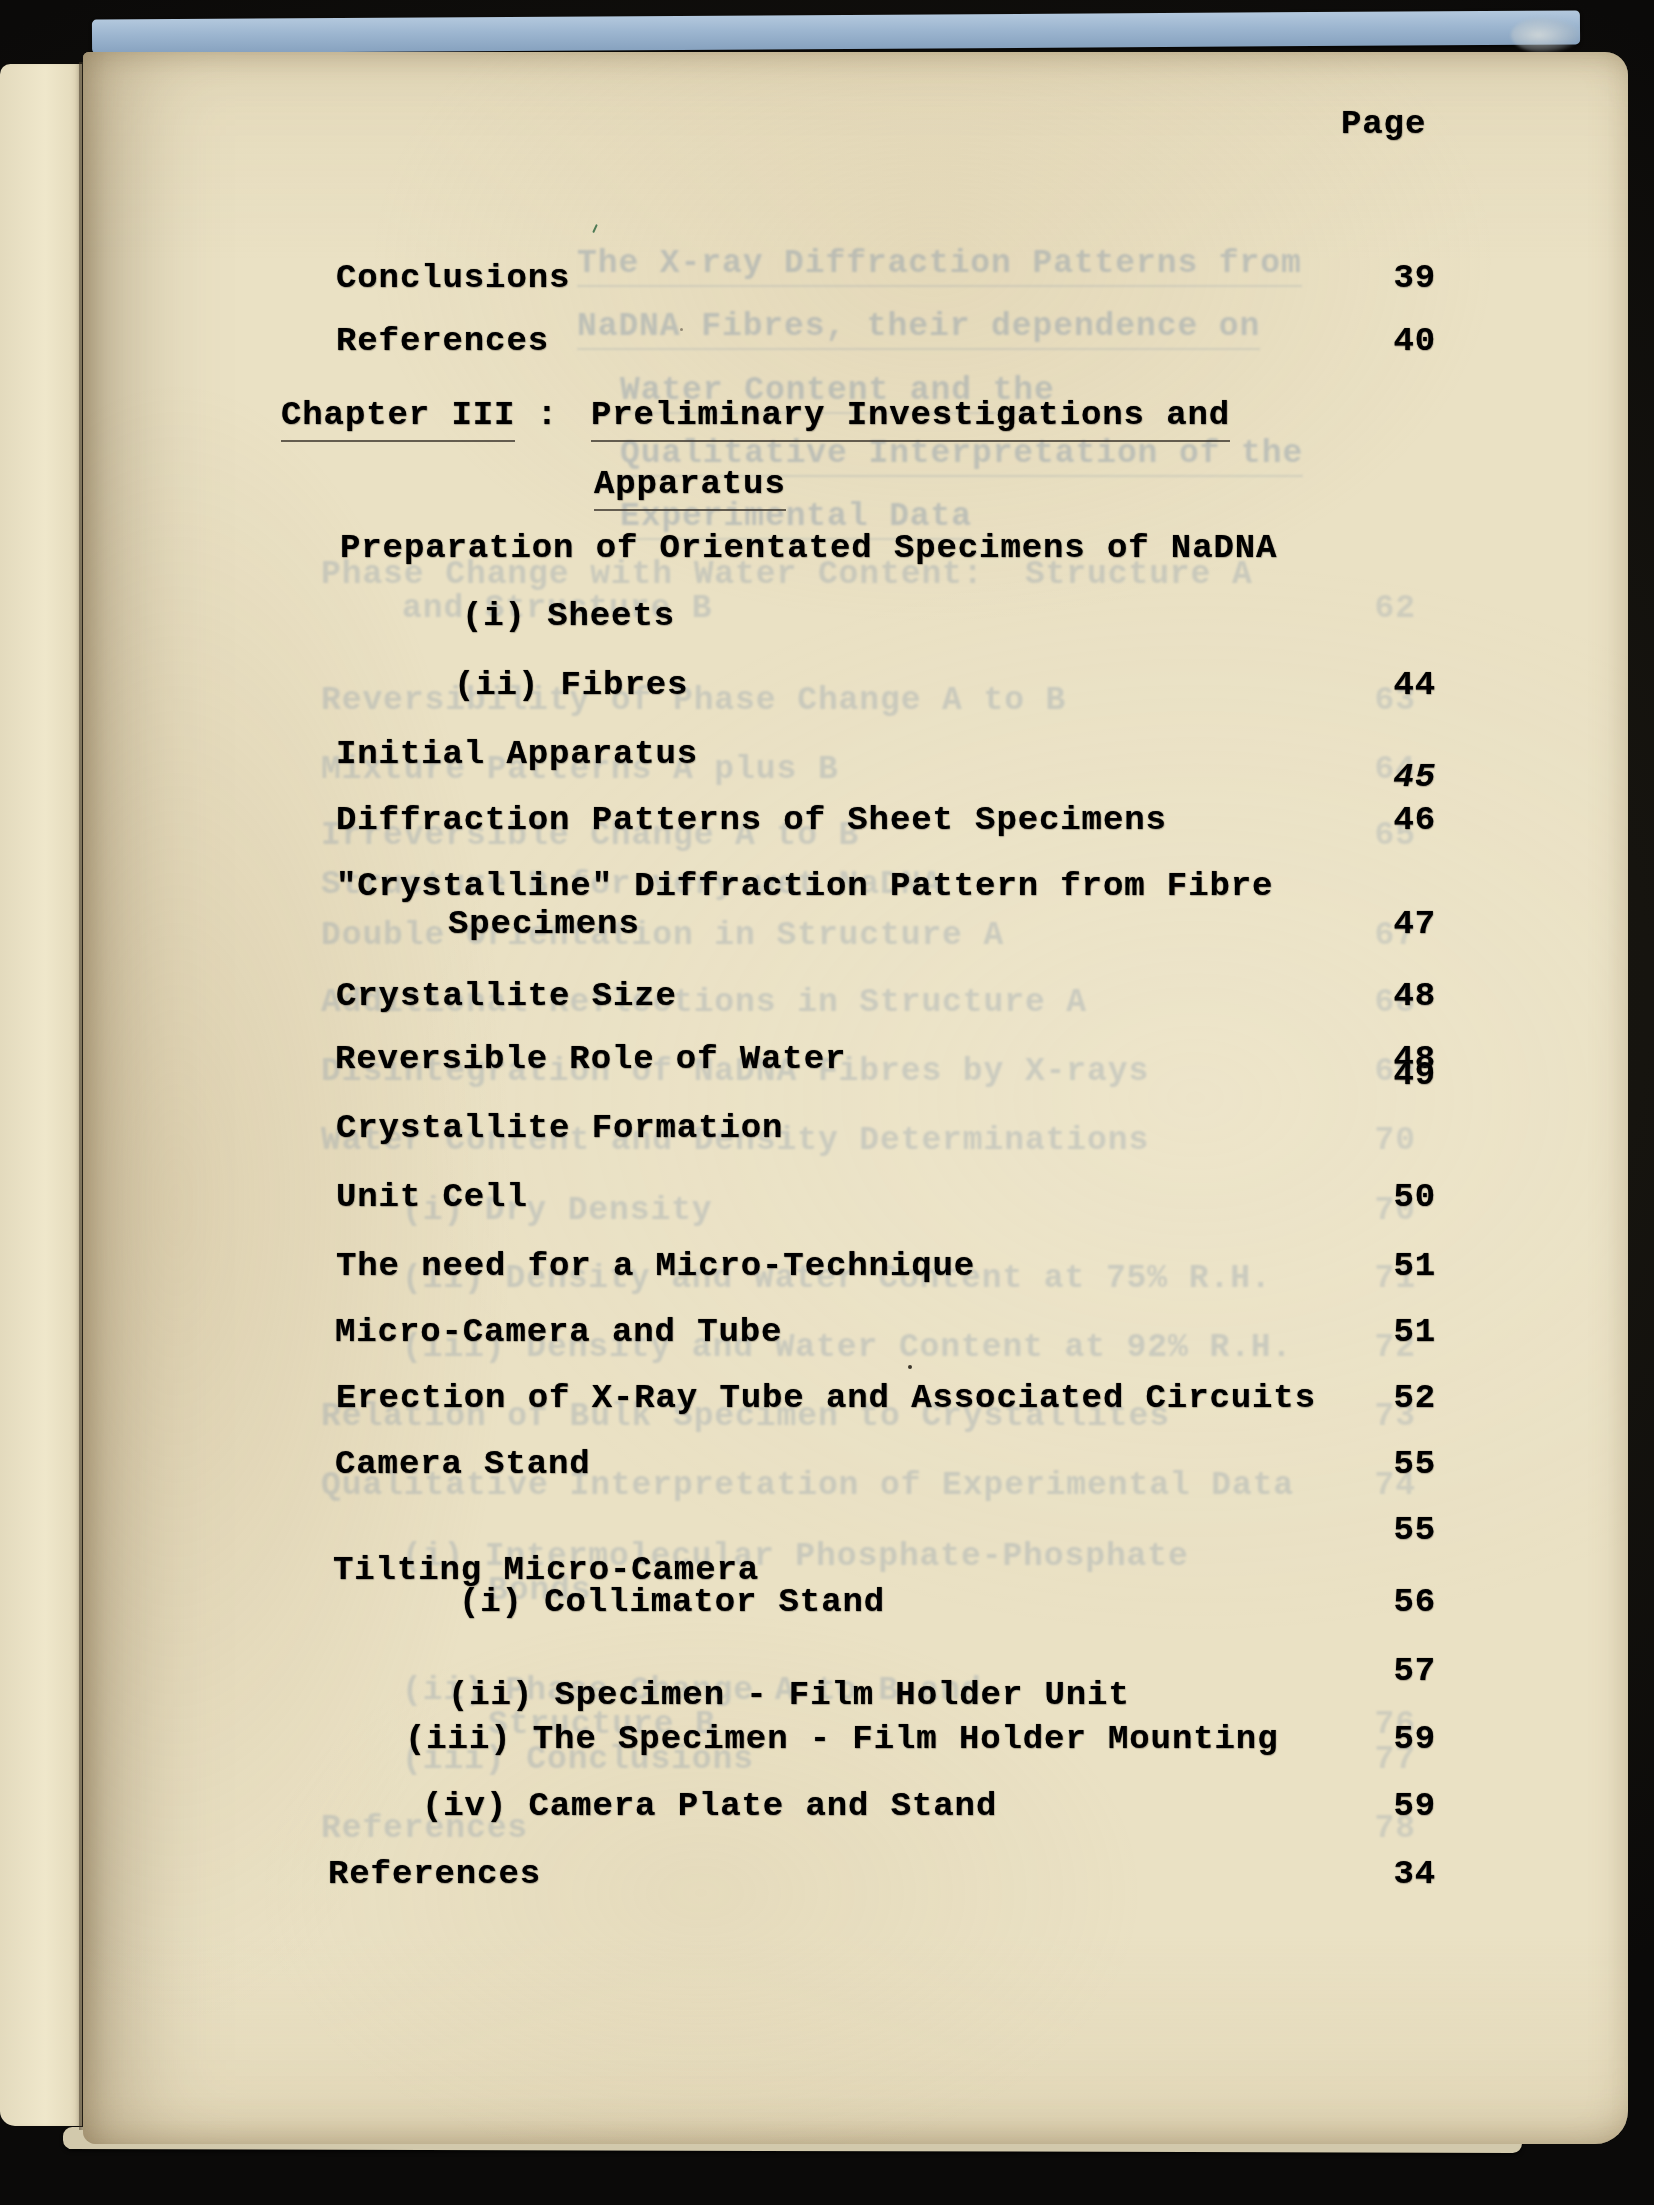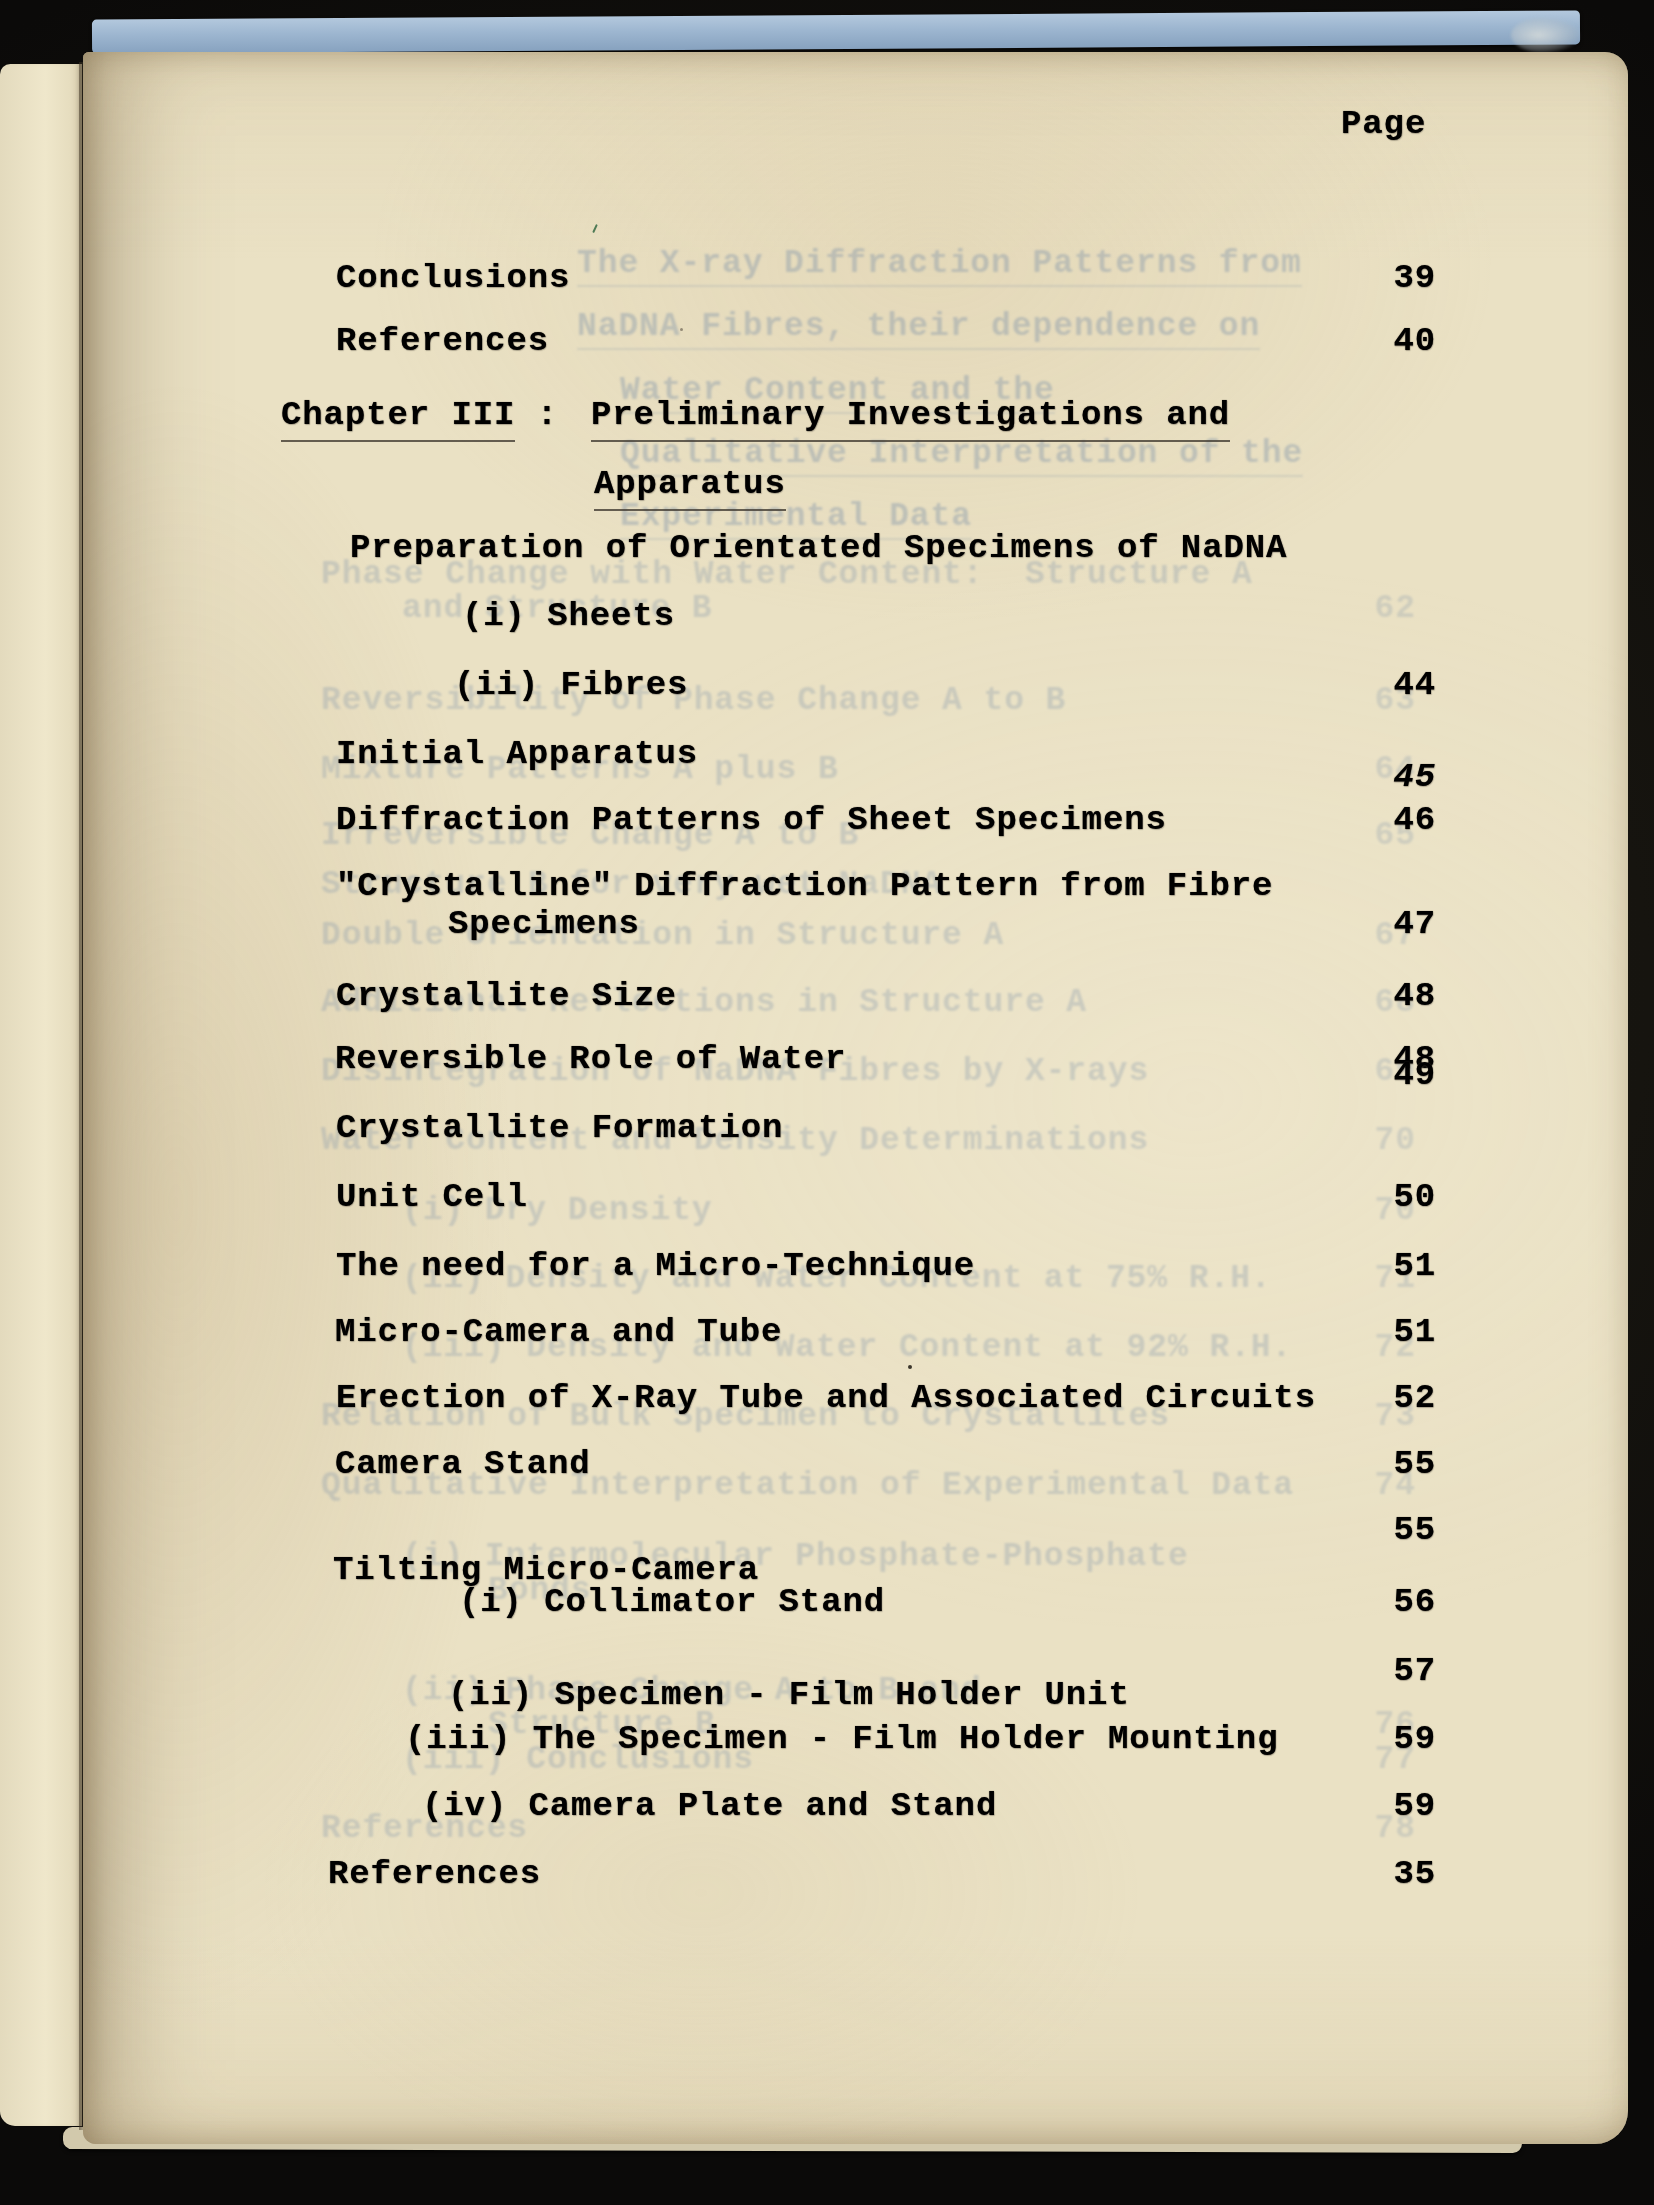--- a/index.html
+++ b/index.html
@@ -146,21 +146,21 @@
     <div class="row" style="top:209px; left:253px;">Conclusions</div>
     <div class="row num" style="top:209px;">39</div>
 
     <div class="row" style="top:272px; left:253px;">References</div>
     <div class="row num" style="top:272px;">40</div>
 
     <div class="row" style="top:346px; left:198px;"><span class="u">Chapter III</span><span> :</span></div>
     <div class="row" style="top:346px; left:508px;"><span class="u">Preliminary Investigations and</span></div>
     <div class="row" style="top:415px; left:511px;"><span class="u">Apparatus</span></div>
 
-    <div class="row" style="top:479px; left:267px;">Preparation of Orientated Specimens of NaDNA</div>
+    <div class="row" style="top:479px; left:257px;">Preparation of Orientated Specimens of NaDNA</div>
 
     <div class="row" style="top:547px; left:379px;">(i) Sheets</div>
 
     <div class="row" style="top:616px; left:371px;">(ii) Fibres</div>
     <div class="row num" style="top:616px;">44</div>
 
     <div class="row" style="top:685px; left:253px;">Initial Apparatus</div>
     <div class="row num" style="top:708px;font-style:italic;">45</div>
 
     <div class="row" style="top:751px; left:253px;">Diffraction Patterns of Sheet Specimens</div>
@@ -203,20 +203,20 @@
     <div class="row" style="top:1626px; left:365px;">(ii) Specimen - Film Holder Unit</div>
     <div class="row num" style="top:1602px;">57</div>
 
     <div class="row" style="top:1670px; left:322px;">(iii) The Specimen - Film Holder Mounting</div>
     <div class="row num" style="top:1670px;">59</div>
 
     <div class="row" style="top:1737px; left:339px;">(iv) Camera Plate and Stand</div>
     <div class="row num" style="top:1737px;">59</div>
 
     <div class="row" style="top:1805px; left:245px;">References</div>
-    <div class="row num" style="top:1805px;">35</div>
+    <div class="row num" style="top:1805px;">34</div>
 
     <div class="speck" style="left:825px; top:1313px; width:4px; height:4px; background:#3c362c;"></div>
     <div class="speck" style="left:597px; top:276px; width:3.4px; height:3.4px; background:#5a5244; opacity:.6;"></div>
     <div class="speck" style="left:511px; top:172px; width:1.7px; height:9.2px; background:#4e7a55; transform:rotate(25deg); border-radius:1.1px;"></div>
   </div>
 </div>
 
 
 </body></html>

